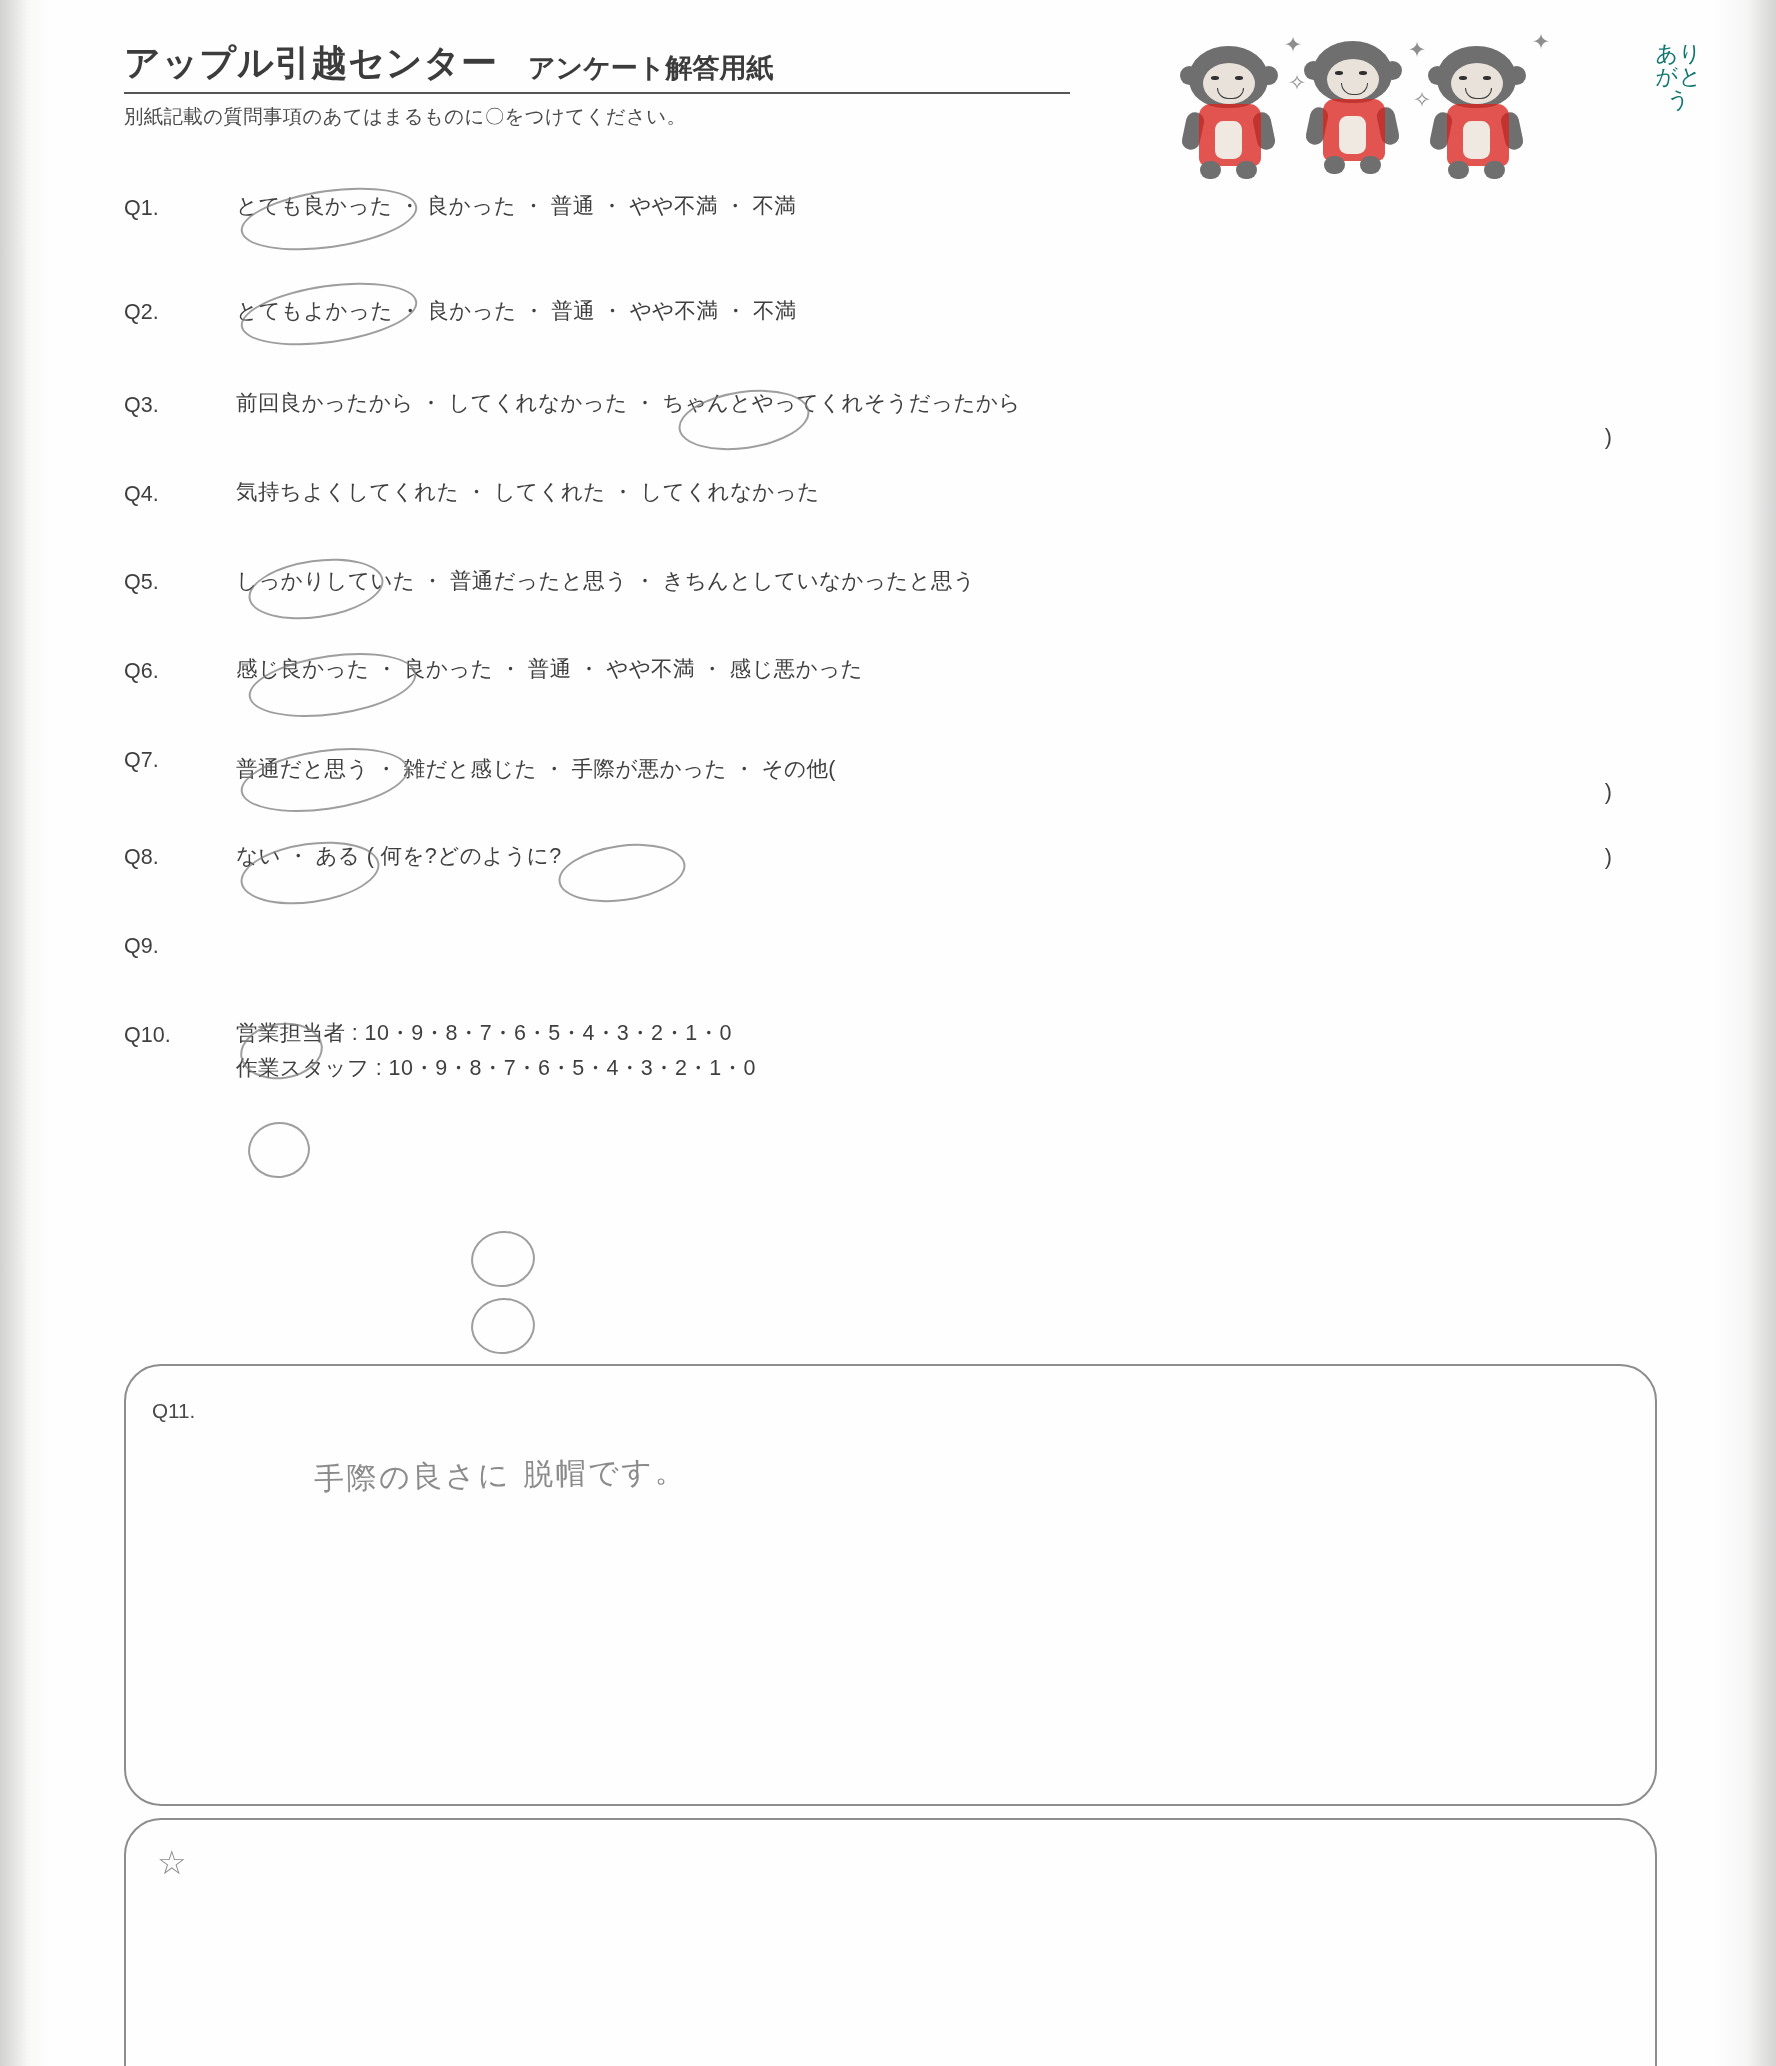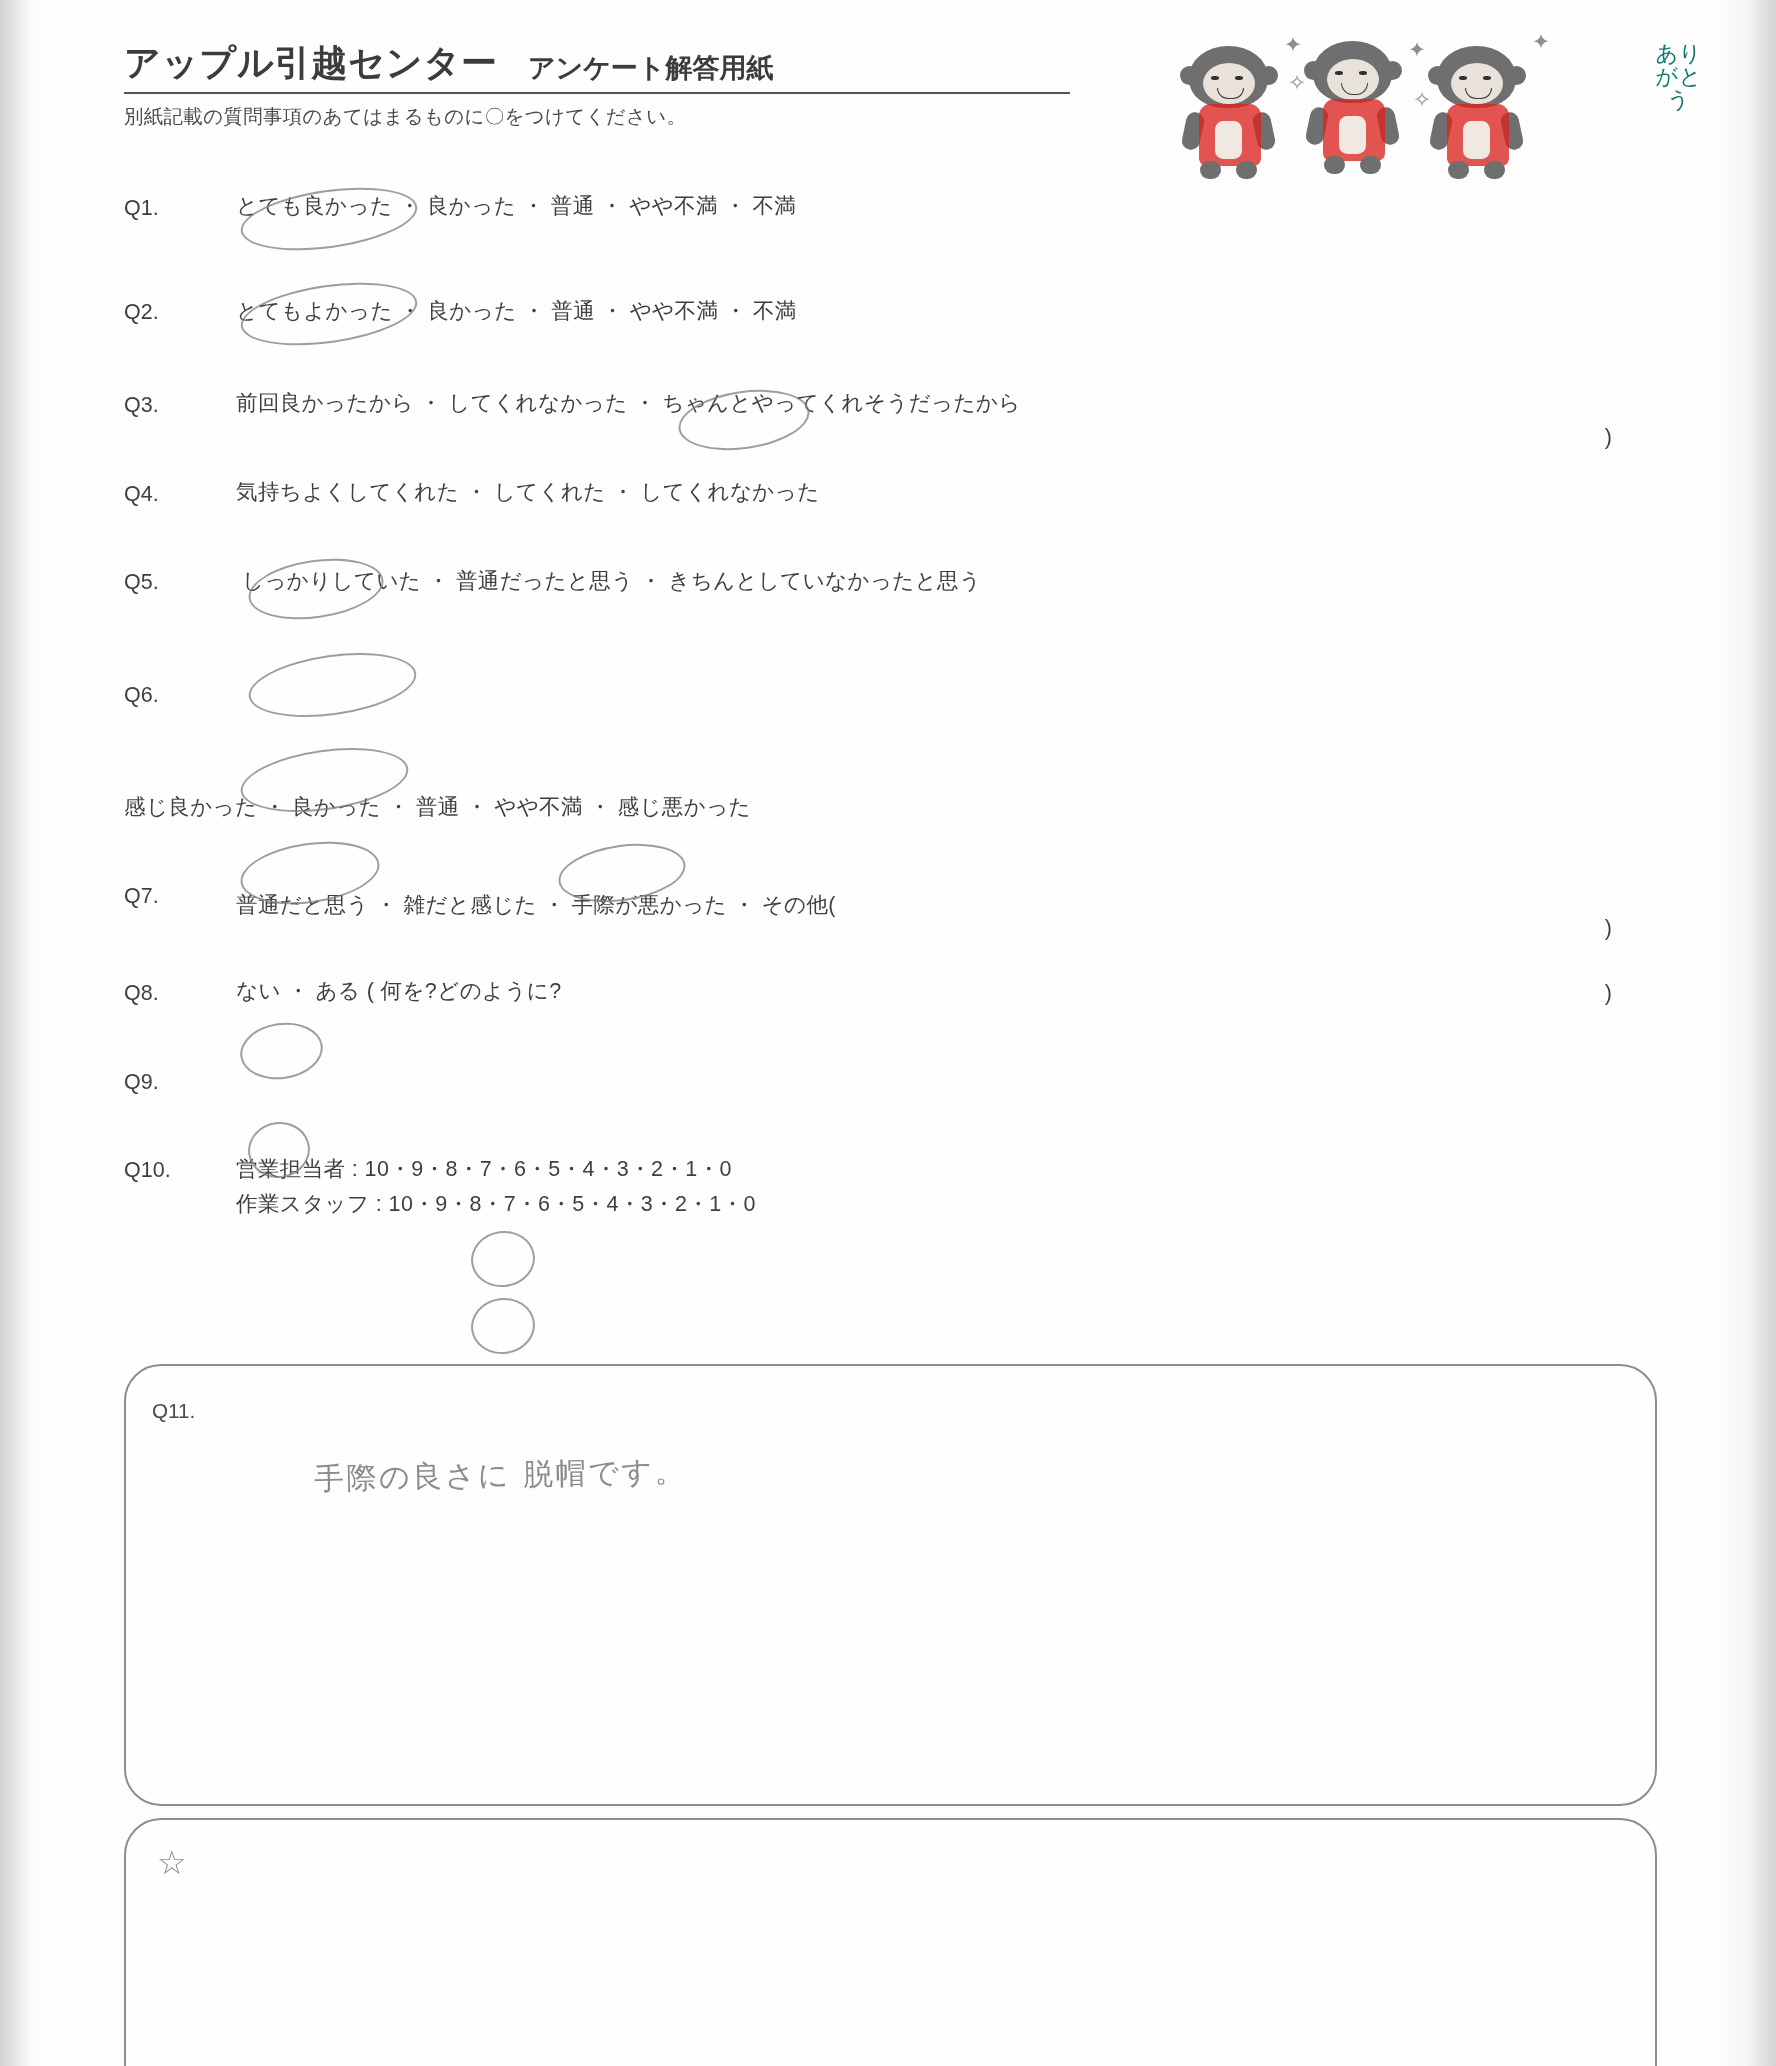--- a/index.html
+++ b/index.html
@@ -340,26 +340,26 @@
         <div>前回良かったから ・ してくれなかった ・ ちゃんとやってくれそうだったから</div>
       </div>
       <div class="paren-end" style="top:34px;">)</div>
     </div>
 
     <div class="qrow" style="margin-top:62px;">
       <div class="qlabel">Q4.</div>
       <div class="qbody">気持ちよくしてくれた ・ してくれた ・ してくれなかった</div>
     </div>
 
-    <div class="qrow" style="margin-top:62px;gap:6px;">
+    <div class="qrow" style="margin-top:62px;">
       <div class="qlabel">Q5.</div>
       <div class="qbody">しっかりしていた ・ 普通だったと思う ・ きちんとしていなかったと思う</div>
     </div>
 
-    <div class="qrow" style="margin-top:86px;flex-direction:column;">
+    <div class="qrow" style="margin-top:62px;">
       <div class="qlabel">Q6.</div>
       <div class="qbody">感じ良かった ・ 良かった ・ 普通 ・ やや不満 ・ 感じ悪かった</div>
     </div>
 
     <div class="qrow" style="margin-top:62px;">
       <div class="qlabel">Q7.</div>
       <div class="qbody">
         <div class="qline2">普通だと思う ・ 雑だと感じた ・ 手際が悪かった ・ その他(</div>
       </div>
       <div class="paren-end" style="top:34px;">)</div>

